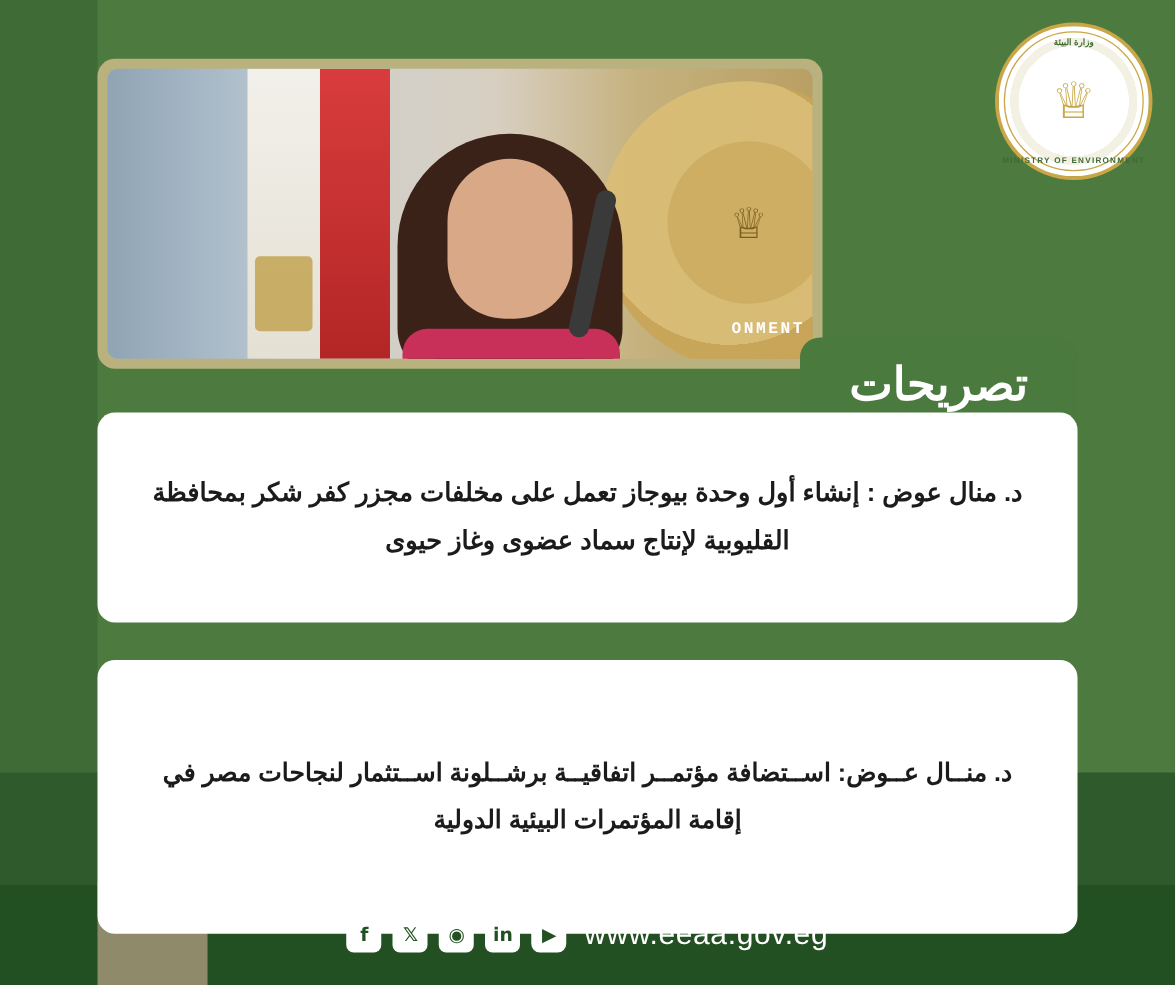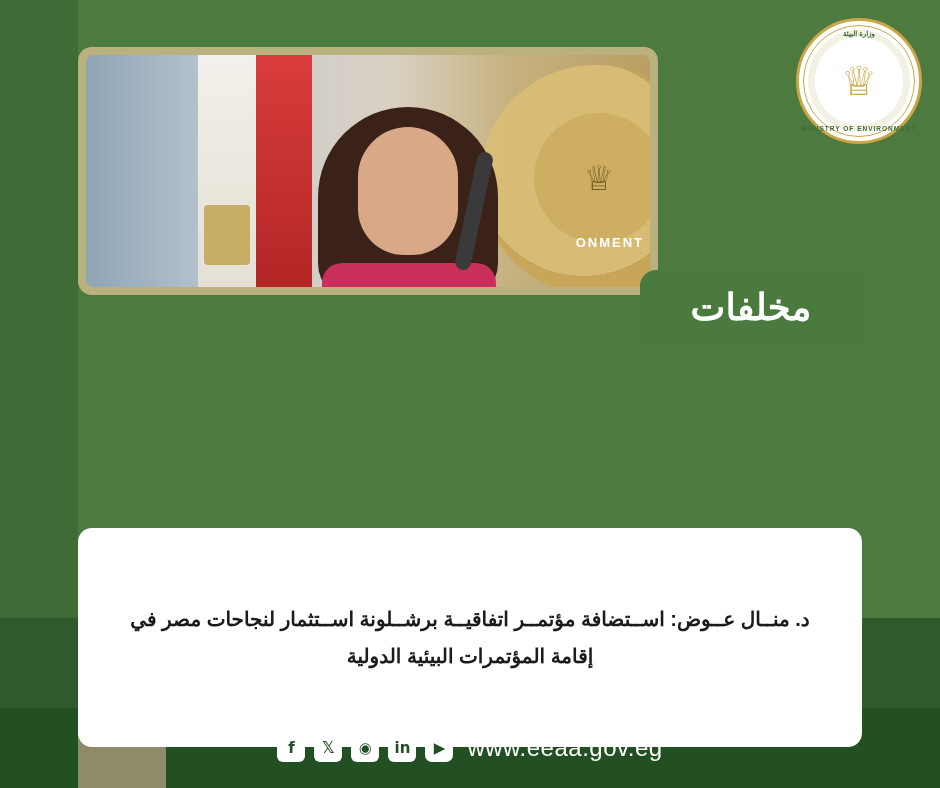--- a/index.html
+++ b/index.html
@@ -91,23 +91,23 @@
     background: radial-gradient(circle at 45% 45%, #d9bd76 0 60%, #c8a558 60% 100%);
     opacity: .95;
   }
   .photo .seal-inner {
     position: absolute; right: -14px; top: 58px; width: 130px; height: 130px;
     border-radius: 50%; background: #cdae63;
     display:flex; align-items:center; justify-content:center;
     color:#7b5e22; font-size: 34px;
   }
   .photo .seal-text {
-    position: absolute; right: 6px; top: 180px;
+    position: absolute; right: 6px; top: 200px;
     font-size: 13px; font-weight: bold; color: #ffffff; letter-spacing: 2px;
-    font-family: Liberation Sans, sans-serif;
+    font-family: Liberation Mono, monospace;
   }
   .photo .chair {
     position: absolute; left: 262px; top: 112px; width: 120px; height: 136px;
     background: #2b2521; border-radius: 16px 16px 0 0;
   }
   .photo .person-hair {
     position: absolute; left: 232px; top: 52px; width: 180px; height: 196px;
     background: #3a2218; border-radius: 90px 90px 40px 40px;
   }
   .photo .person-face {
@@ -200,23 +200,26 @@
       <div class="flag-red"></div>
       <div class="chair"></div>
       <div class="person-hair"></div>
       <div class="person-face"></div>
       <div class="person-body"></div>
       <div class="mic"></div>
     </div>
   </div>
 
   <div class="tab">
-    <span>مخلفات</span>
-  </div>
-
+    <span>تصريحات</span>
+  </div>
+
+  <div class="card one">
+    <p>د. منال عوض : إنشاء أول وحدة بيوجاز تعمل على مخلفات مجزر كفر شكر بمحافظة القليوبية لإنتاج سماد عضوى وغاز حيوى</p>
+  </div>
 
   <div class="card two">
     <p>د. منــال عــوض: اســتضافة مؤتمــر اتفاقيــة برشــلونة اســتثمار لنجاحات مصر في إقامة المؤتمرات البيئية الدولية</p>
   </div>
 
   <div class="footer">
     <div class="url">www.eeaa.gov.eg</div>
     <div class="social">
       <div class="ic">f</div>
       <div class="ic">𝕏</div>

